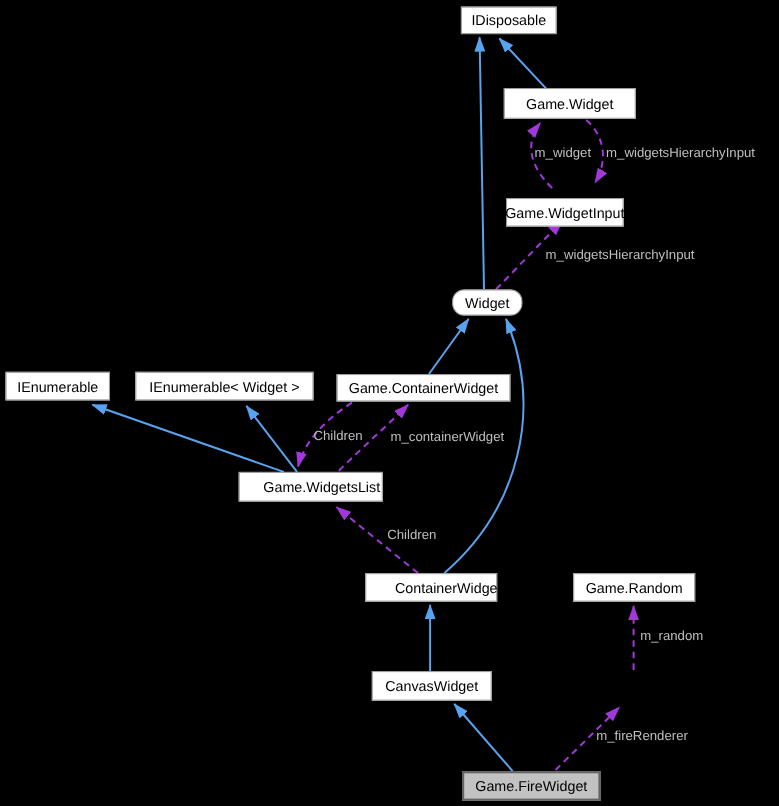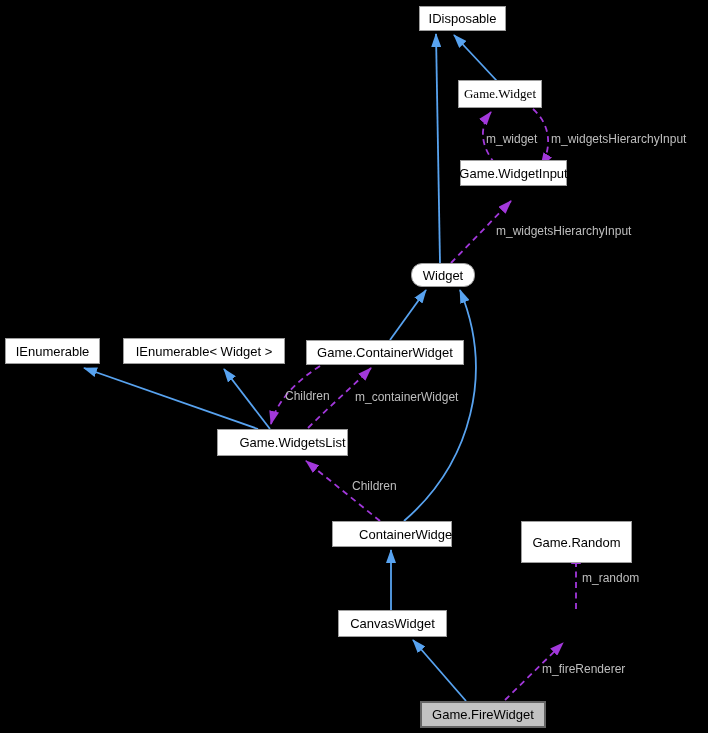--- a/index.html
+++ b/index.html
@@ -86,29 +86,29 @@
     <path class="edge-use" d="M 533,109 C 551,125 552,148 541,166" marker-end="url(#arrow-use)"></path>
     <path class="edge-use" d="M 451,263 L 511,201" marker-end="url(#arrow-use)"></path>
     <path class="edge-use" d="M 320,366 C 292,384 276,404 271,424" marker-end="url(#arrow-use)"></path>
     <path class="edge-use" d="M 308,428 C 330,406 352,387 371,368" marker-end="url(#arrow-use)"></path>
     <path class="edge-use" d="M 380,521 L 306,461" marker-end="url(#arrow-use)"></path>
     <path class="edge-use" d="M 576,609 L 576,551" marker-end="url(#arrow-use)"></path>
     <path class="edge-use" d="M 505,700 L 563,643" marker-end="url(#arrow-use)"></path>
   </svg>
 
   <div class="node" style="left:394px; top:6px;   width:87px;  height:25px;margin-left:25px;">IDisposable</div>
-  <div class="node" style="left:458px; top:80px;  width:84px; height:28px;font-family:Liberation Serif, serif;">Game.Widget</div>
-  <div class="node" style="left:460px; top:160px; width:107px; height:26px;">Game.WidgetInput</div>
+  <div class="node" style="left:458px; top:80px;  width:120px; height:28px;">Game.Widget</div>
+  <div class="node" style="left:460px; top:180px; width:107px; height:26px;">Game.WidgetInput</div>
   <div class="node" style="left:411px; top:263px; width:64px;  height:24px;border-radius:11px;">Widget</div>
   <div class="node" style="left:5px;   top:338px; width:95px;  height:26px;">IEnumerable</div>
   <div class="node" style="left:123px; top:338px; width:162px; height:26px;">IEnumerable&lt; Widget &gt;</div>
   <div class="node" style="left:306px; top:340px; width:158px; height:25px;">Game.ContainerWidget</div>
   <div class="node" style="left:217px; top:429px; width:131px; height:27px;padding-left:20px;">Game.WidgetsList</div>
   <div class="node" style="left:332px; top:521px; width:120px; height:26px;padding-left:31px;">ContainerWidget</div>
-  <div class="node" style="left:521px; top:521px; width:111px; height:42px;">Game.Random</div>
+  <div class="node" style="left:521px; top:521px; width:111px; height:26px;">Game.Random</div>
   <div class="node" style="left:338px; top:610px; width:109px; height:27px;">CanvasWidget</div>
   <div class="node focus" style="left:420px; top:701px; width:126px; height:27px;">Game.FireWidget</div>
 
   <span class="edge-label" style="left:486px; top:132px;">m_widget</span>
   <span class="edge-label" style="left:551px; top:132px;">m_widgetsHierarchyInput</span>
   <span class="edge-label" style="left:496px; top:224px;">m_widgetsHierarchyInput</span>
   <span class="edge-label" style="left:285px; top:389px;">Children</span>
   <span class="edge-label" style="left:355px; top:390px;">m_containerWidget</span>
   <span class="edge-label" style="left:352px; top:479px;">Children</span>
   <span class="edge-label" style="left:582px; top:571px;">m_random</span>

